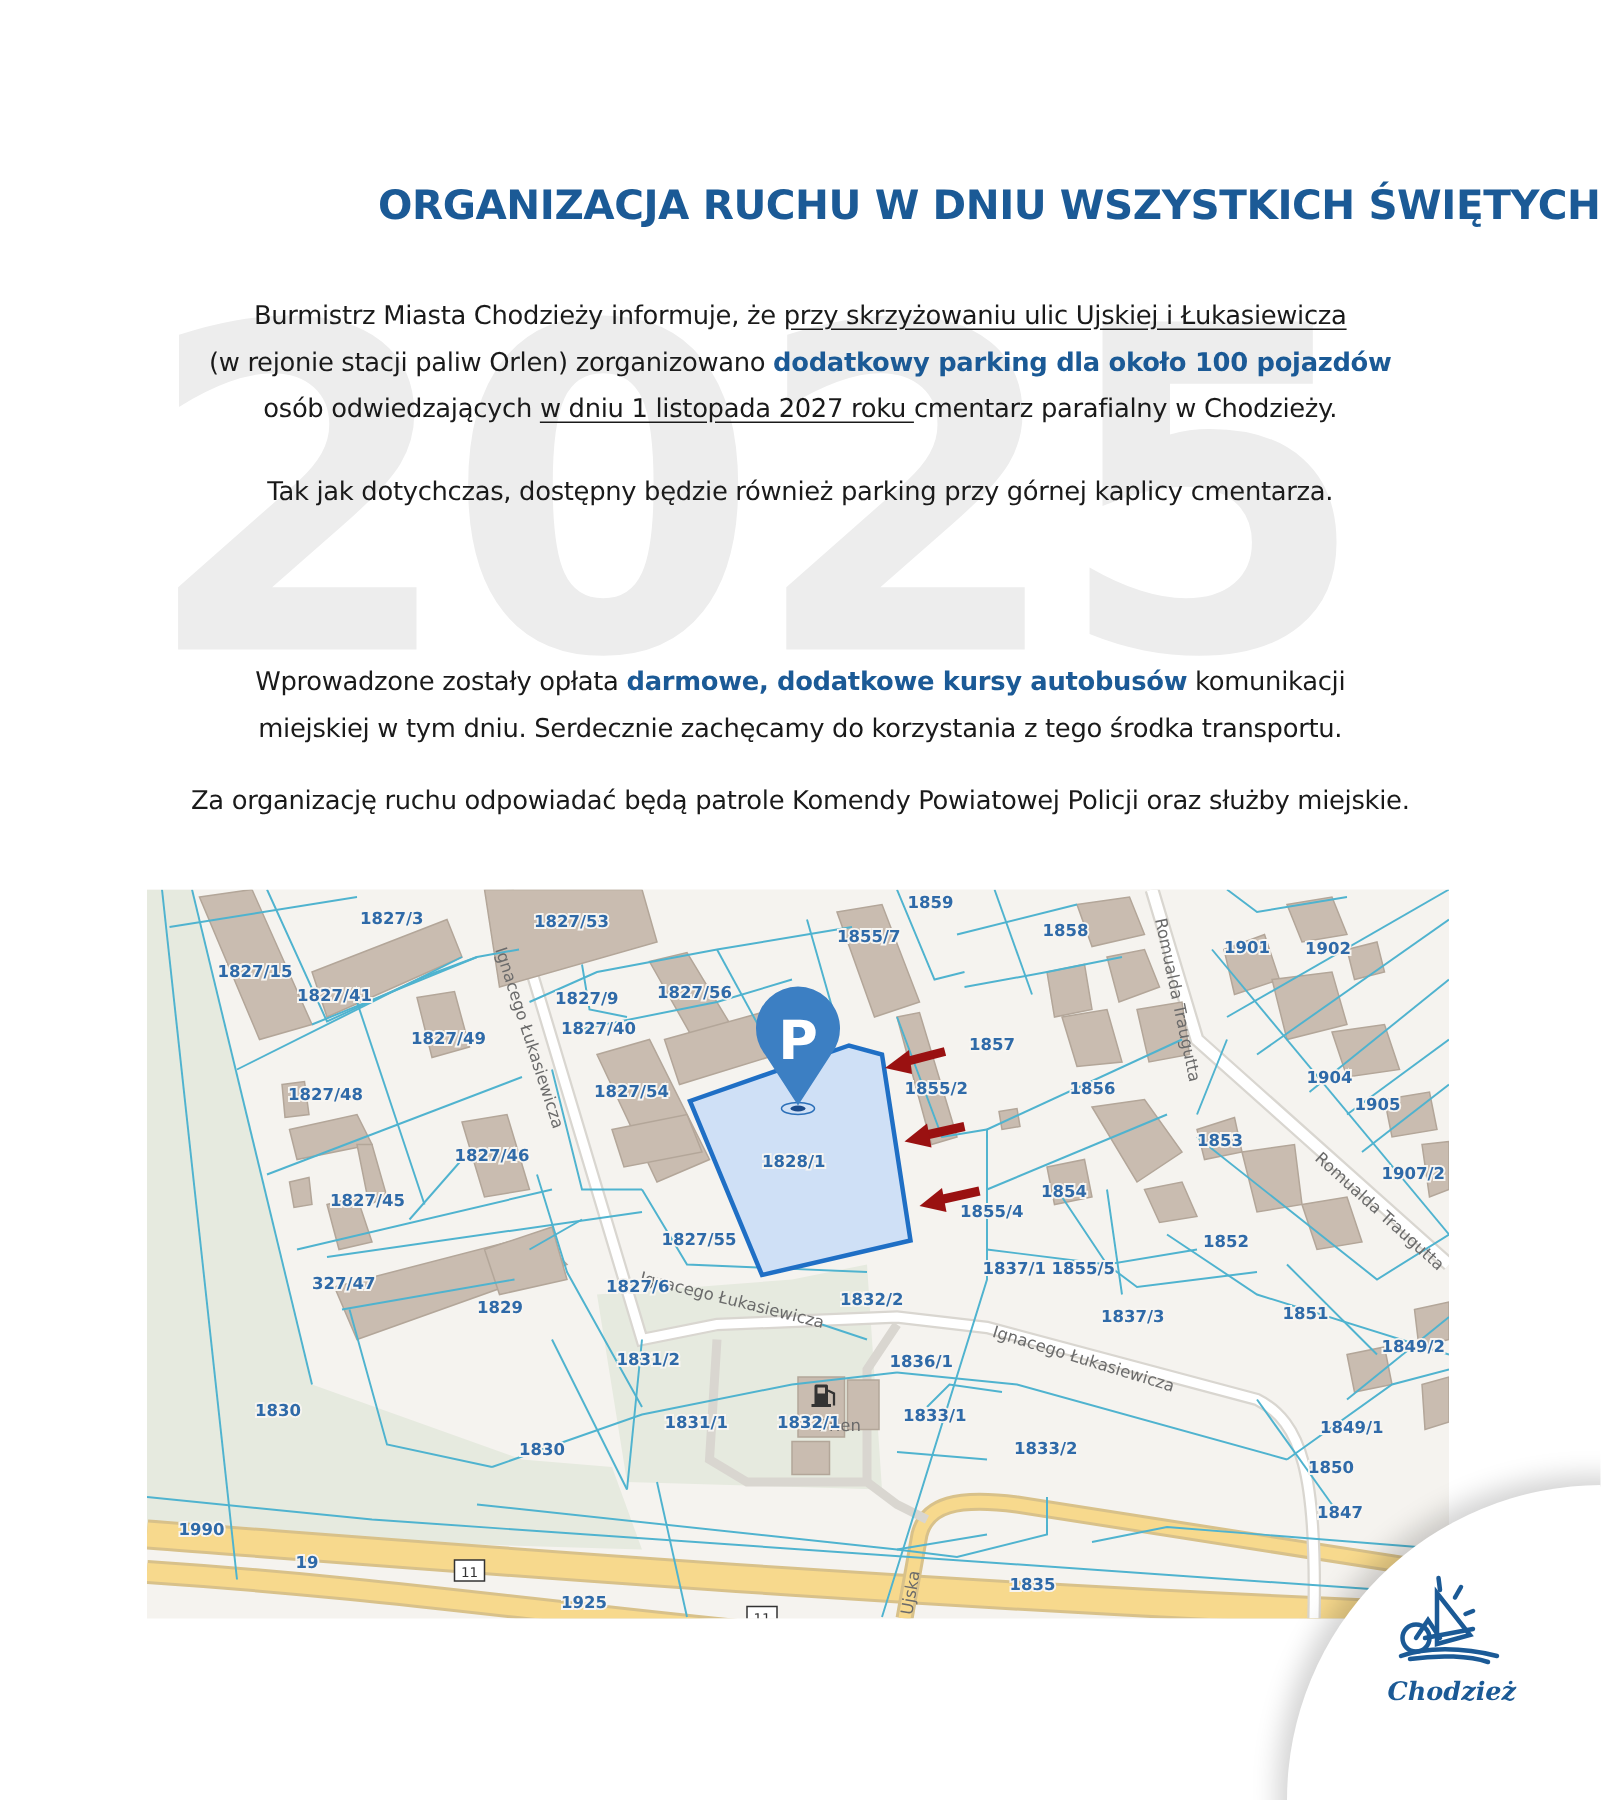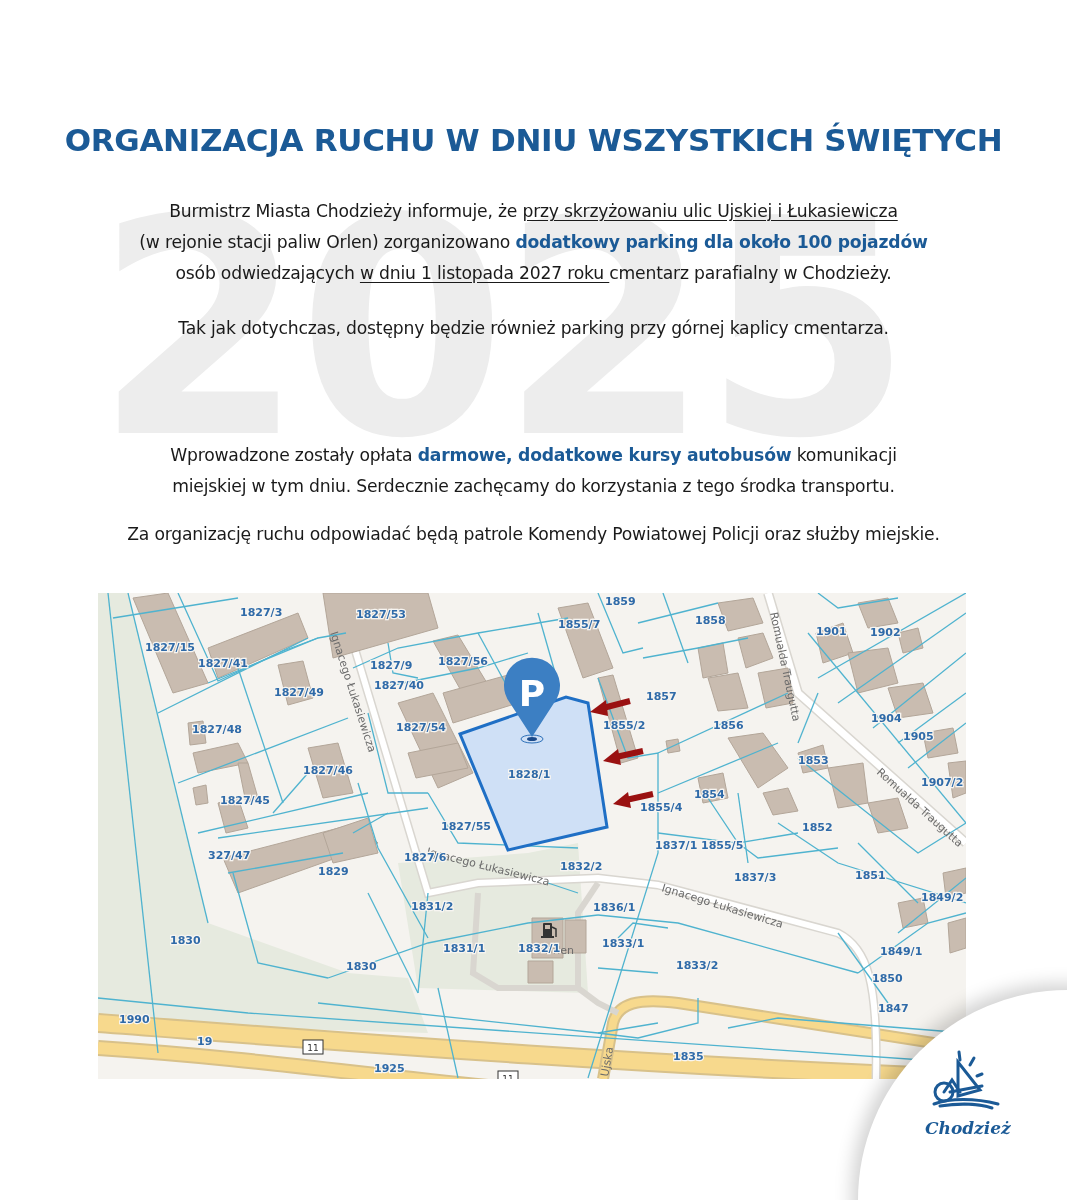--- a/index.html
+++ b/index.html
@@ -11,23 +11,23 @@
   }
   .watermark {
     position: absolute; left: 95px; top: 180px; width: 870px;
     text-align: left;
     font-family: "DejaVu Sans", sans-serif; font-weight: bold;
     font-size: 300px; line-height: 1; letter-spacing: -6px;
     color: #ededed; z-index: 0; user-select: none;
   }
   .content { position: absolute; left: 0; top: 0; width: 1067px; z-index: 1; }
   .title {
-    position: absolute; top: 122px; left: 0; width: 1067px; text-align: center;
+    position: absolute; top: 122px; left: 0; width: 1067px; text-align: right;
     font-family: "DejaVu Sans", sans-serif; font-weight: bold;
-    font-size: 31px; color: #1b5a96; letter-spacing: -0.3px; margin: 0;
+    font-size: 27px; color: #1b5a96; letter-spacing: -0.3px; margin: 0;
   }
   .para {
     position: absolute; left: 60px; width: 947px; text-align: center;
     font-family: "DejaVu Sans", sans-serif;
     font-size: 17.2px; line-height: 31px; color: #1a1a1a; margin: 0;
     letter-spacing: -0.2px;
   }
   .p1 { top: 196px; }
   .p2 { top: 313px; }
   .p3 { top: 440px; }

